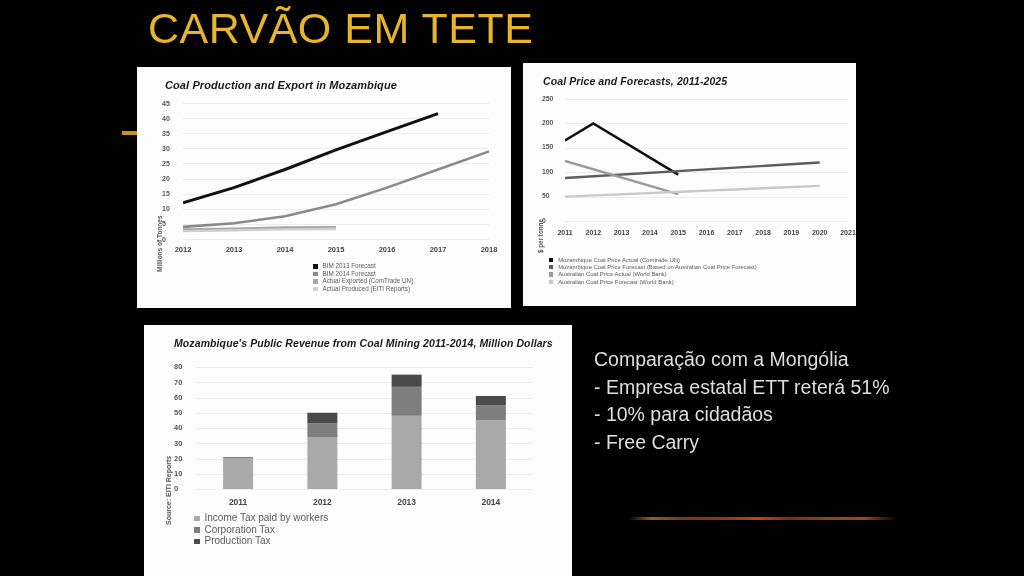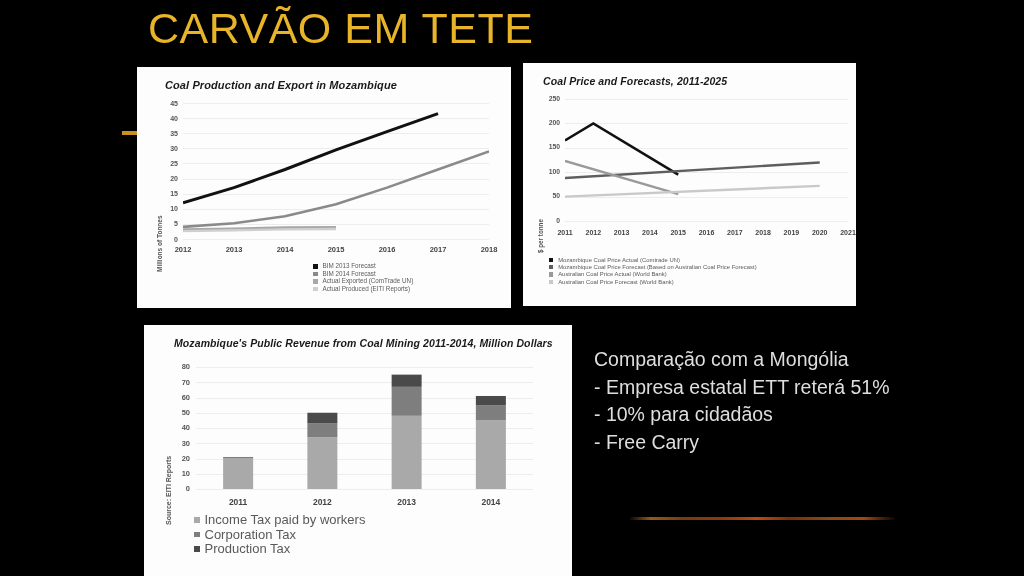--- a/index.html
+++ b/index.html
@@ -56,21 +56,20 @@
   }
   .plot { position: absolute; }
   .gridline {
     position: absolute;
     left: 0; right: 0;
     height: 1px;
     background: #ededed;
   }
   .ytick {
     position: absolute;
-    text-align: right;
     color: #555555;
     font-weight: bold;
     line-height: 1;
   }
   .xtick {
     position: absolute;
     text-align: center;
     color: #444444;
     font-weight: bold;
     line-height: 1;
@@ -278,21 +277,21 @@
         <div class="ytick" style="font-size: 7.5px; width: 16px; left: 30px; top: 68.75px;">60</div>
         <div class="ytick" style="font-size: 7.5px; width: 16px; left: 30px; top: 53.5px;">70</div>
         <div class="ytick" style="font-size: 7.5px; width: 16px; left: 30px; top: 38.25px;">80</div>
       </div>
     <div id="chart3-xticks">
         <div class="xtick" style="font-size: 8.5px; width: 44px; left: 72.125px; top: 173px;">2011</div>
         <div class="xtick" style="font-size: 8.5px; width: 44px; left: 156.375px; top: 173px;">2012</div>
         <div class="xtick" style="font-size: 8.5px; width: 44px; left: 240.625px; top: 173px;">2013</div>
         <div class="xtick" style="font-size: 8.5px; width: 44px; left: 324.875px; top: 173px;">2014</div>
       </div>
-    <div class="legend" id="legend3" style="left:50px; top:188px; font-size:13px;">
+    <div class="legend" id="legend3" style="left:50px; top:188px; font-size:10px;">
         <div class="legend-row">
           <span class="legend-swatch" style="width: 5.5px; height: 5.5px; background: rgb(169, 169, 169);"></span>
           <span class="legend-text">Income Tax paid by workers</span>
         </div>
         <div class="legend-row">
           <span class="legend-swatch" style="width: 5.5px; height: 5.5px; background: rgb(126, 126, 126);"></span>
           <span class="legend-text">Corporation Tax</span>
         </div>
         <div class="legend-row">
           <span class="legend-swatch" style="width: 5.5px; height: 5.5px; background: rgb(74, 74, 74);"></span>

